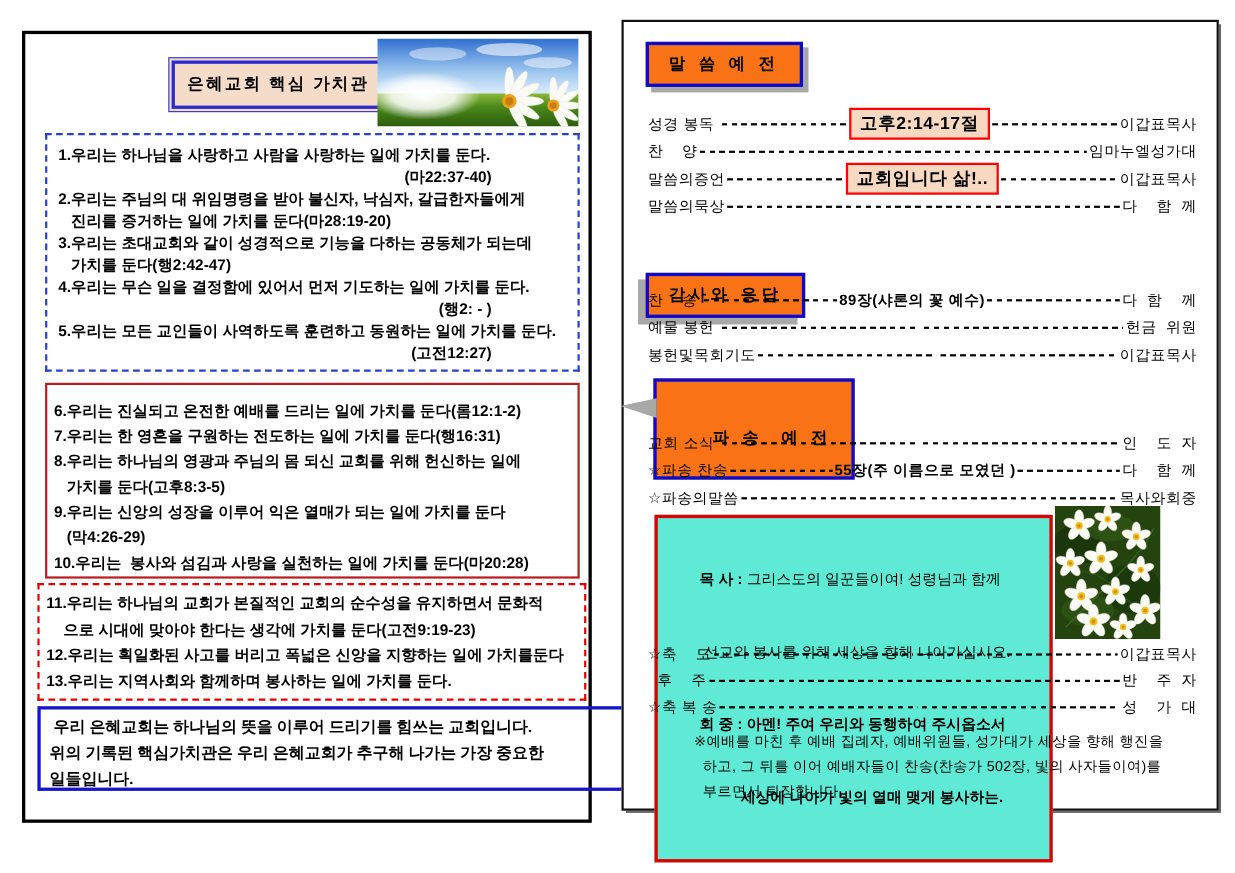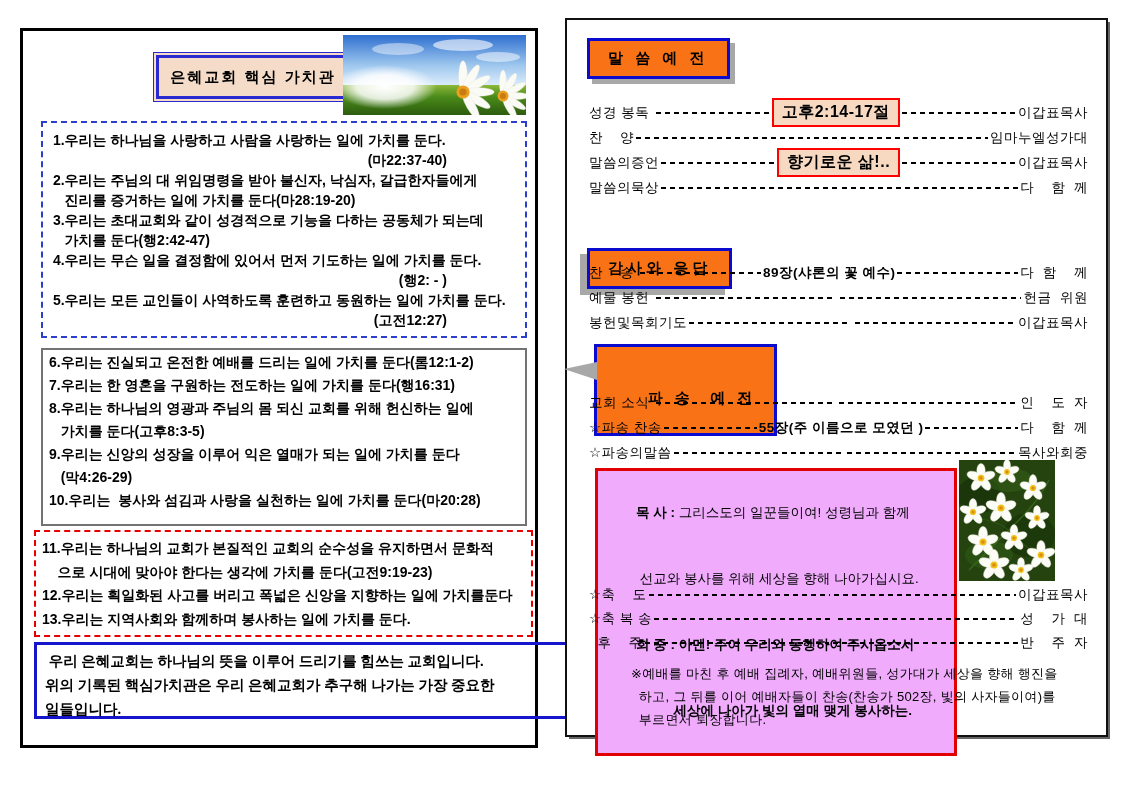--- a/index.html
+++ b/index.html
@@ -16,21 +16,21 @@
   
   .lp-title{
     position:absolute;left:133px;top:24px;width:188px;height:38px;
     background:#f4dcc8;border:3px solid #2a2ad0;
     box-shadow:0 0 0 2px #f4dcc8,0 0 0 3px #2a2ad0;
     font-weight:bold;font-size:15px;line-height:38px;text-align:center;letter-spacing:2px;
   }
   .lp-photo{position:absolute;left:320px;top:4px;width:183px;height:80px;}
   .vbox{position:absolute;box-sizing:border-box;}
   .lp-box1{left:18px;top:90px;width:486px;height:217px;border:2px dashed #2b3fcc;padding:7px 6px;}
-  .lp-box2{left:18px;top:317px;width:486px;height:178px;border:2px solid #737373;padding:1px 6px;}
+  .lp-box2{left:18px;top:317px;width:486px;height:178px;border:2px solid #b91c1c;padding:12px 6px;}
   .lp-box3{left:11px;top:499px;width:499px;height:107px;border:2px dashed #e80000;padding:5px 6px;}
   .lp-box4{left:11px;top:611px;width:541px;height:77px;border:3px solid #1515cc;padding:4px 8px;
            font-family:"Liberation Serif","DejaVu Serif",serif;}
   .vline{white-space:pre;font-weight:bold;font-size:14px;line-height:20px;}
   .lp-box2 .vline{line-height:23px;}
   .lp-box3 .vline{line-height:23.5px;}
   .lp-box4 .vline{line-height:24px;font-size:14.5px;}
   .vline.ref{text-align:right;padding-right:72px;}
   
   .hdr{
@@ -54,21 +54,21 @@
   .fill{
     flex:1;min-width:8px;height:13px;margin:0 2px;
     background:repeating-linear-gradient(to right,#000 0 5px,transparent 5px 9px);
     background-size:100% 2px;background-repeat:no-repeat;background-position:0 center;
   }
   .hl{background:#f6d9c0;border:2px solid #ff0000;padding:2px 8px;font-weight:bold;
       font-size:16px;white-space:pre;}
   .mid{font-weight:bold;white-space:pre;}
   .resp-box{
     position:absolute;left:28px;top:448px;width:362px;box-sizing:border-box;
-    border:3px solid #e00000;background:#f0abfc;padding:9px 8px;font-size:13.5px;
+    border:3px solid #e00000;background:#5eead4;padding:23px 8px;font-size:13.5px;
   }
   .resp-line{white-space:pre-wrap;line-height:22px;}
   .spk{font-weight:bold;}
   .resp-line.boldline{font-weight:bold;}
   .photo2{position:absolute;left:392px;top:440px;width:96px;height:121px;}
   .footnote{position:absolute;left:20px;top:642px;right:12px;}
   .fn-line{white-space:pre;line-height:23px;font-size:13px;letter-spacing:0.3px;margin-left:44px;}
 </style>
 </head>
 <body>
@@ -197,21 +197,21 @@
         <span class="lbl">찬    양</span>
         <span class="fill"></span>
 
         <span class="fill"></span>
         <span class="rgt">임마누엘성가대</span>
       </div>
 
       <div class="lit-row">
         <span class="lbl">말씀의증언</span>
         <span class="fill"></span>
-        <span class="hl">향기로운 삶!..</span>
+        <span class="hl">교회입니다 삶!..</span>
 
         <span class="fill"></span>
         <span class="rgt">이갑표목사</span>
       </div>
 
       <div class="lit-row">
         <span class="lbl">말씀의묵상</span>
         <span class="fill"></span>
 
         <span class="fill"></span>
@@ -339,34 +339,34 @@
 
       <div class="lit-row">
         <span class="lbl">☆축    도</span>
         <span class="fill"></span>
 
         <span class="fill"></span>
         <span class="rgt">이갑표목사</span>
       </div>
 
       <div class="lit-row">
+        <span class="lbl">  후    주</span>
+        <span class="fill"></span>
+
+        <span class="fill"></span>
+        <span class="rgt">반  주 자</span>
+      </div>
+
+      <div class="lit-row">
         <span class="lbl">☆축 복 송</span>
         <span class="fill"></span>
 
         <span class="fill"></span>
         <span class="rgt">성  가 대</span>
       </div>
-
-      <div class="lit-row">
-        <span class="lbl">  후    주</span>
-        <span class="fill"></span>
-
-        <span class="fill"></span>
-        <span class="rgt">반  주 자</span>
-      </div>
     </div>
 
   <div class="footnote">
 
       <div class="fn-line">※예배를 마친 후 예배 집례자, 예배위원들, 성가대가 세상을 향해 행진을</div>
 
       <div class="fn-line">  하고, 그 뒤를 이어 예배자들이 찬송(찬송가 502장, 빛의 사자들이여)를</div>
 
       <div class="fn-line">  부르면서 퇴장합니다.</div>
     </div>

